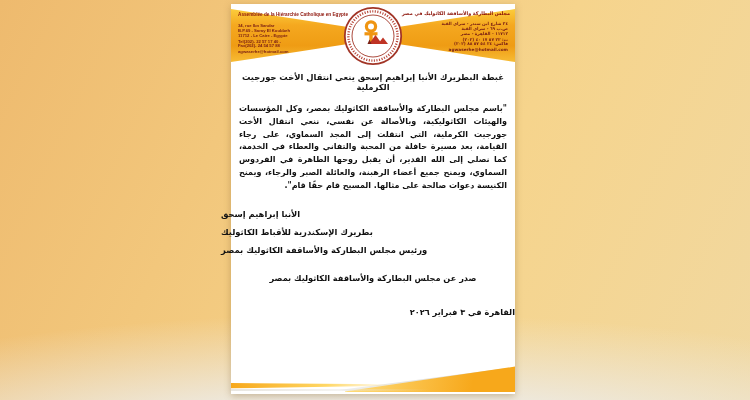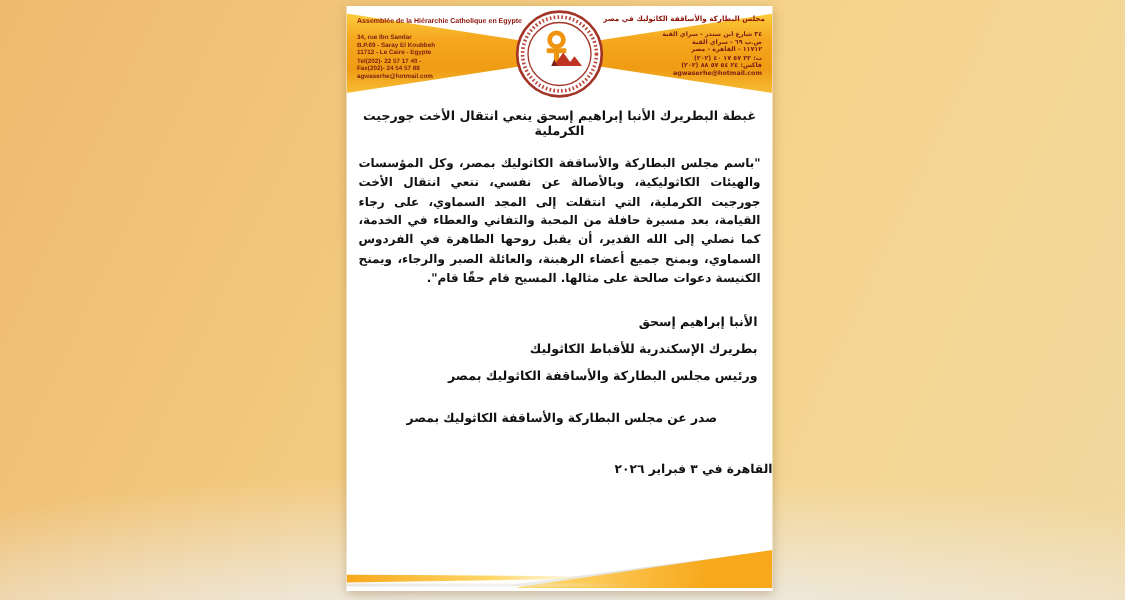--- a/index.html
+++ b/index.html
@@ -27,24 +27,24 @@
           font:bold 6px "DejaVu Sans",sans-serif;transform:scale(.8);transform-origin:top right;}
   .addr-ar{position:absolute;right:7px;top:17px;width:110px;z-index:2;color:#7c2114;direction:rtl;text-align:right;
            font:bold 5.4px/1.22 "DejaVu Sans",sans-serif;transform:scale(.78);transform-origin:top right;}
   .seal{position:absolute;left:50%;top:32px;transform:translate(-50%,-50%);width:60px;height:60px;z-index:3;}
 
   
   .title{margin-top:6px;text-align:center;direction:rtl;color:#111;
          font:bold 8.4px "DejaVu Sans",sans-serif;}
   .bodytext{margin-top:11px;padding:0 8px;direction:rtl;text-align:justify;color:#111;
             font:bold 8px/1.6 "DejaVu Sans",sans-serif;}
-  .sig{margin-top:12px;direction:rtl;text-align:right;color:#111;transform:translateX(-10px);
+  .sig{margin-top:12px;direction:rtl;text-align:left;color:#111;transform:translateX(-10px);
        font:bold 8.4px/2.15 "DejaVu Sans",sans-serif;}
-  .issued{margin-top:14px;direction:rtl;text-align:left;color:#111;
-          font:bold 8.2px "DejaVu Sans",sans-serif;margin-left:40px;}
+  .issued{margin-top:14px;direction:rtl;text-align:center;color:#111;
+          font:bold 8.2px "DejaVu Sans",sans-serif;}
   .date{margin-top:24px;direction:rtl;text-align:right;color:#111;
         font:bold 8.2px "DejaVu Sans",sans-serif;}
 
   
   .footer-art{position:absolute;left:0;right:0;bottom:0;height:40px;overflow:hidden;}
   .f-gray{position:absolute;right:0;bottom:3px;width:62%;height:26px;
           background:linear-gradient(to right,#efefed,#d7d6d2);
           clip-path:polygon(0 96%,100% 8%,100% 42%,6% 100%);}
   .f-big{position:absolute;right:0;bottom:2px;width:60%;height:27px;
          background:linear-gradient(100deg,#ffdf7e,#f7a81b 75%);

